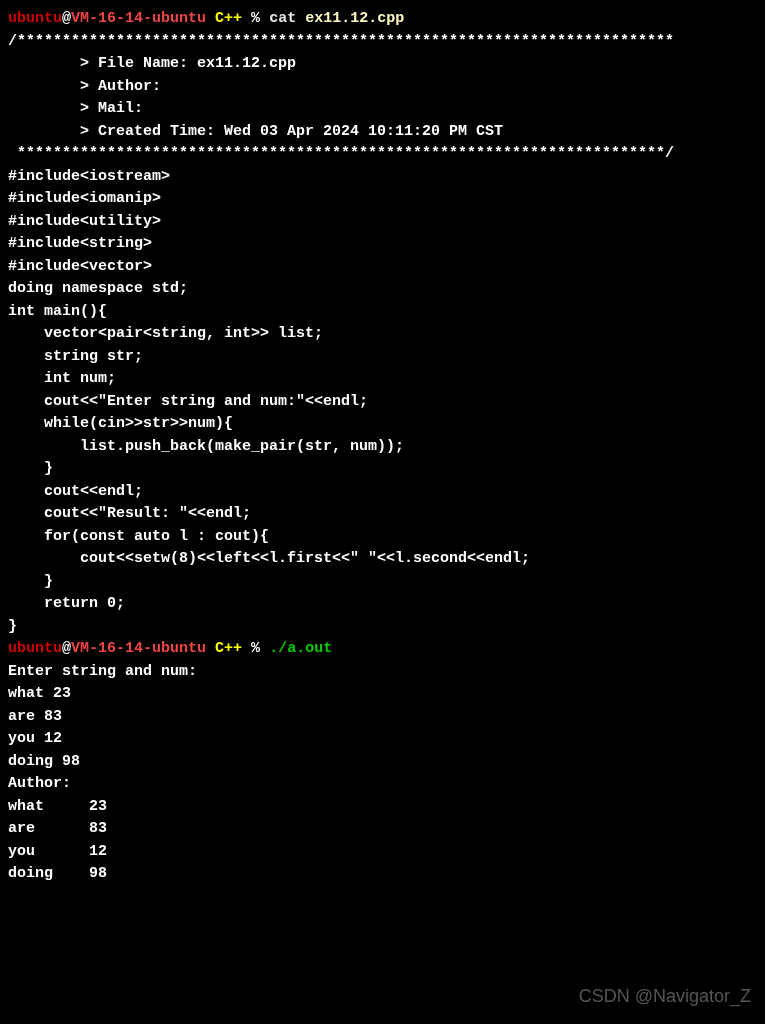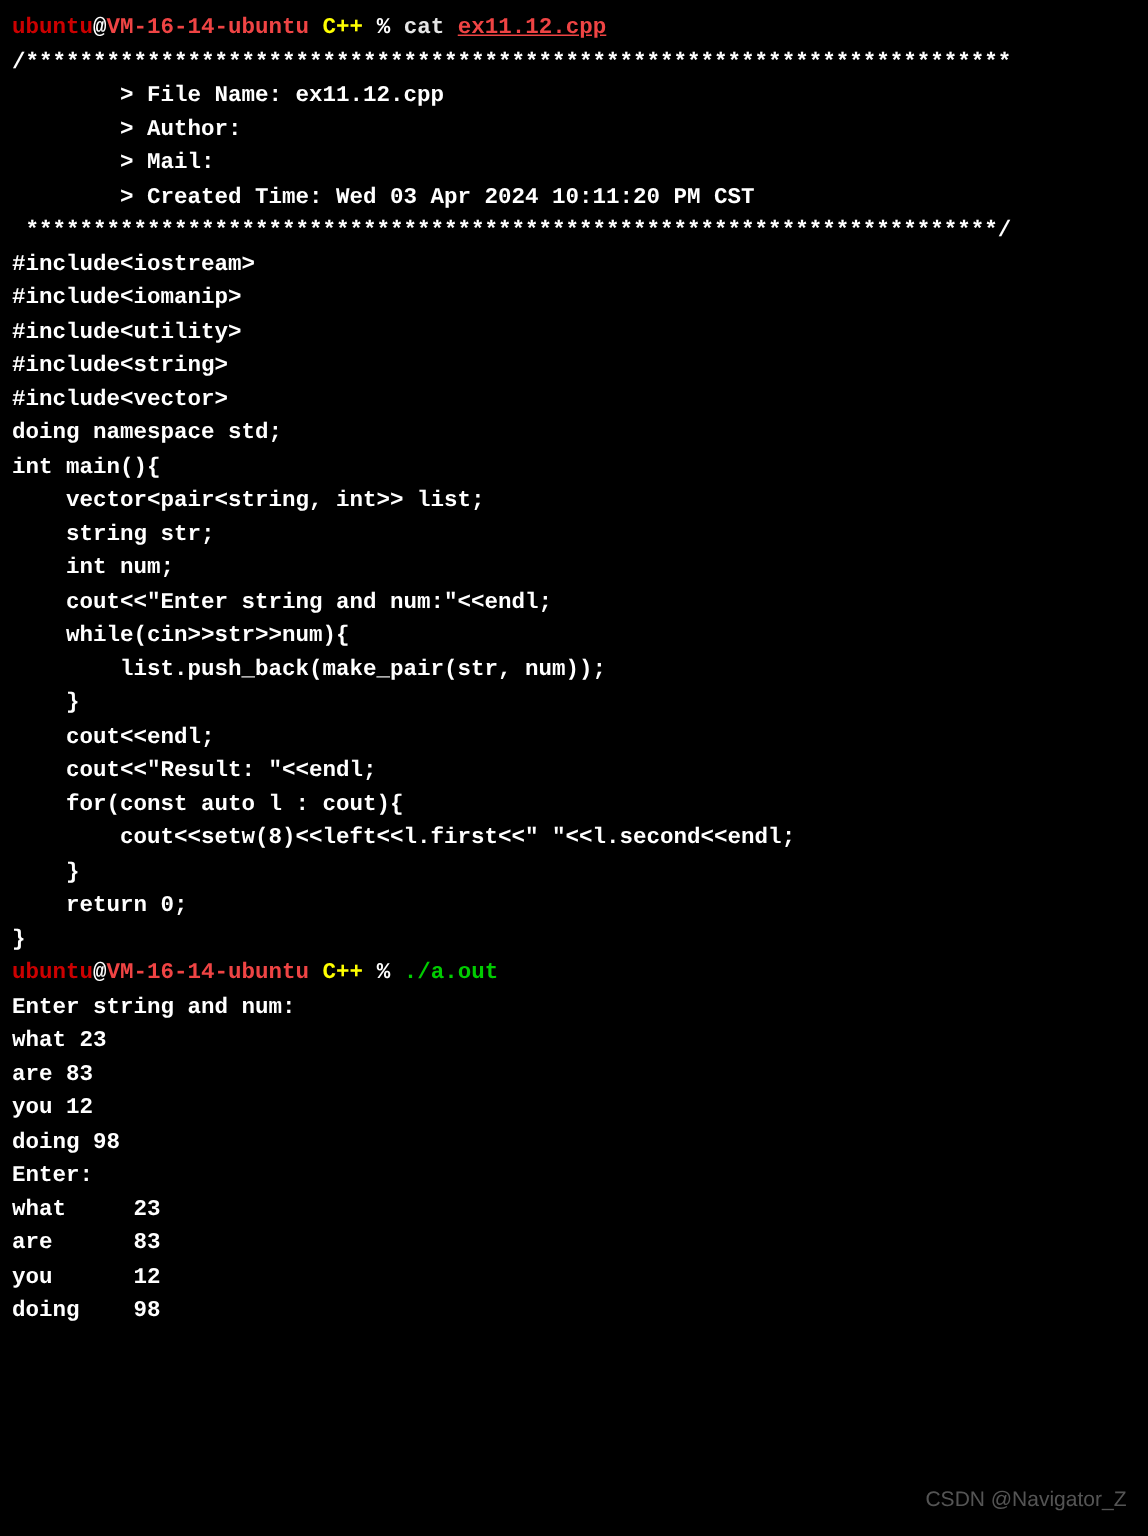--- a/index.html
+++ b/index.html
@@ -17,29 +17,29 @@
     position: relative;
     font-weight: bold;
   }
   .line { white-space: pre; }
   .user { color: #c00; }
   .at { color: #fff; }
   .host { color: #ef4444; }
   .dir { color: #ff0; }
   .pct { color: #fff; }
   .cmd { color: #e5e5e5; margin-top: 24px; }
-  .arg { color: #ef4444; text-decoration: underline; }
+  .arg { color: #fef9c3; }
   .exec { color: #0c0; }
   .wm {
     position: absolute;
     right: 14px;
     bottom: 14px;
     color: #bbb;
     opacity: 0.45;
-    font-size: 14px;
+    font-size: 18px;
     font-weight: normal;
     font-family: sans-serif;
   }
 </style>
 </head>
 <body>
 
 <div>
   <div class="line"><span class="user">ubuntu</span><span class="at">@</span><span class="host">VM-16-14-ubuntu</span> <span class="dir">C++</span> <span class="pct">%</span> <span class="cmd">cat</span> <span class="arg">ex11.12.cpp</span></div>
   <div class="line">/*************************************************************************</div>
@@ -73,20 +73,20 @@
   <div class="line"></div>
   <div class="line">    return 0;</div>
   <div class="line">}</div>
   <div class="line"><span class="user">ubuntu</span><span class="at">@</span><span class="host">VM-16-14-ubuntu</span> <span class="dir">C++</span> <span class="pct">%</span> <span class="exec">./a.out</span></div>
   <div class="line">Enter string and num:</div>
   <div class="line">what 23</div>
   <div class="line">are 83</div>
   <div class="line">you 12</div>
   <div class="line">doing 98</div>
   <div class="line"></div>
-  <div class="line">Enter:</div>
+  <div class="line">Author:</div>
   <div class="line">what     23</div>
   <div class="line">are      83</div>
   <div class="line">you      12</div>
   <div class="line">doing    98</div>
 </div>
 
 <div class="wm">CSDN @Navigator_Z</div>
 
 </body></html>

